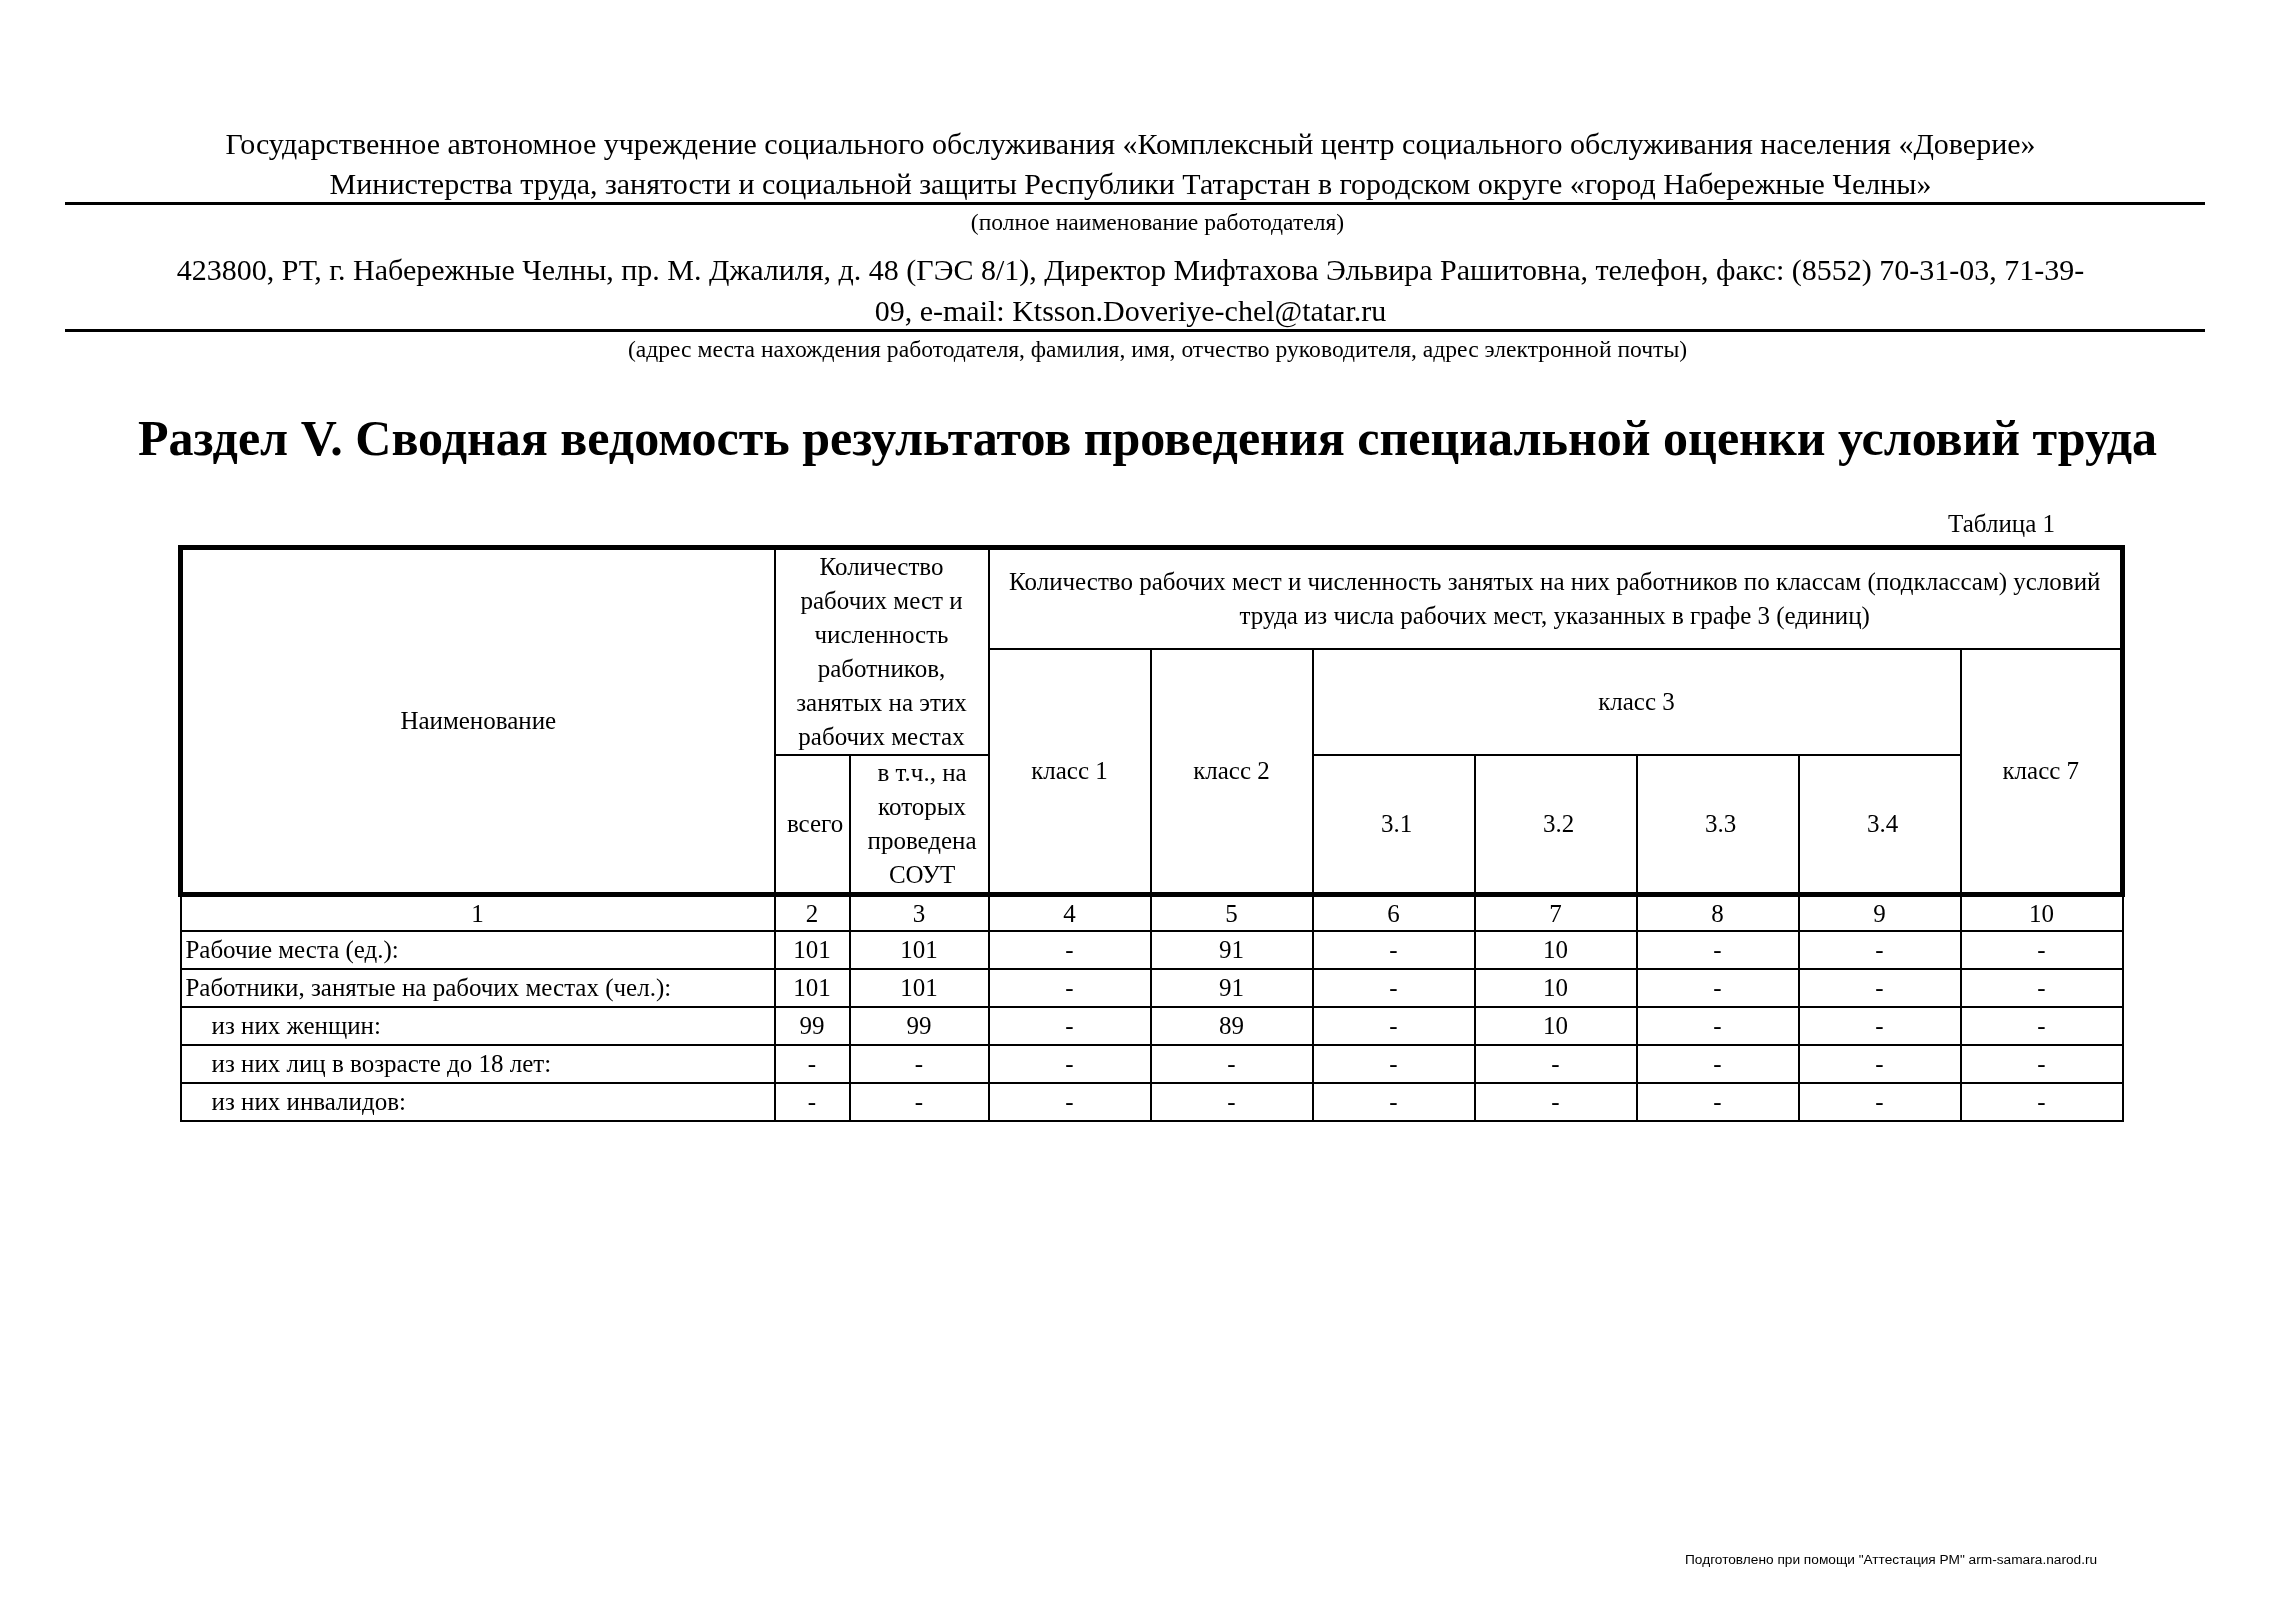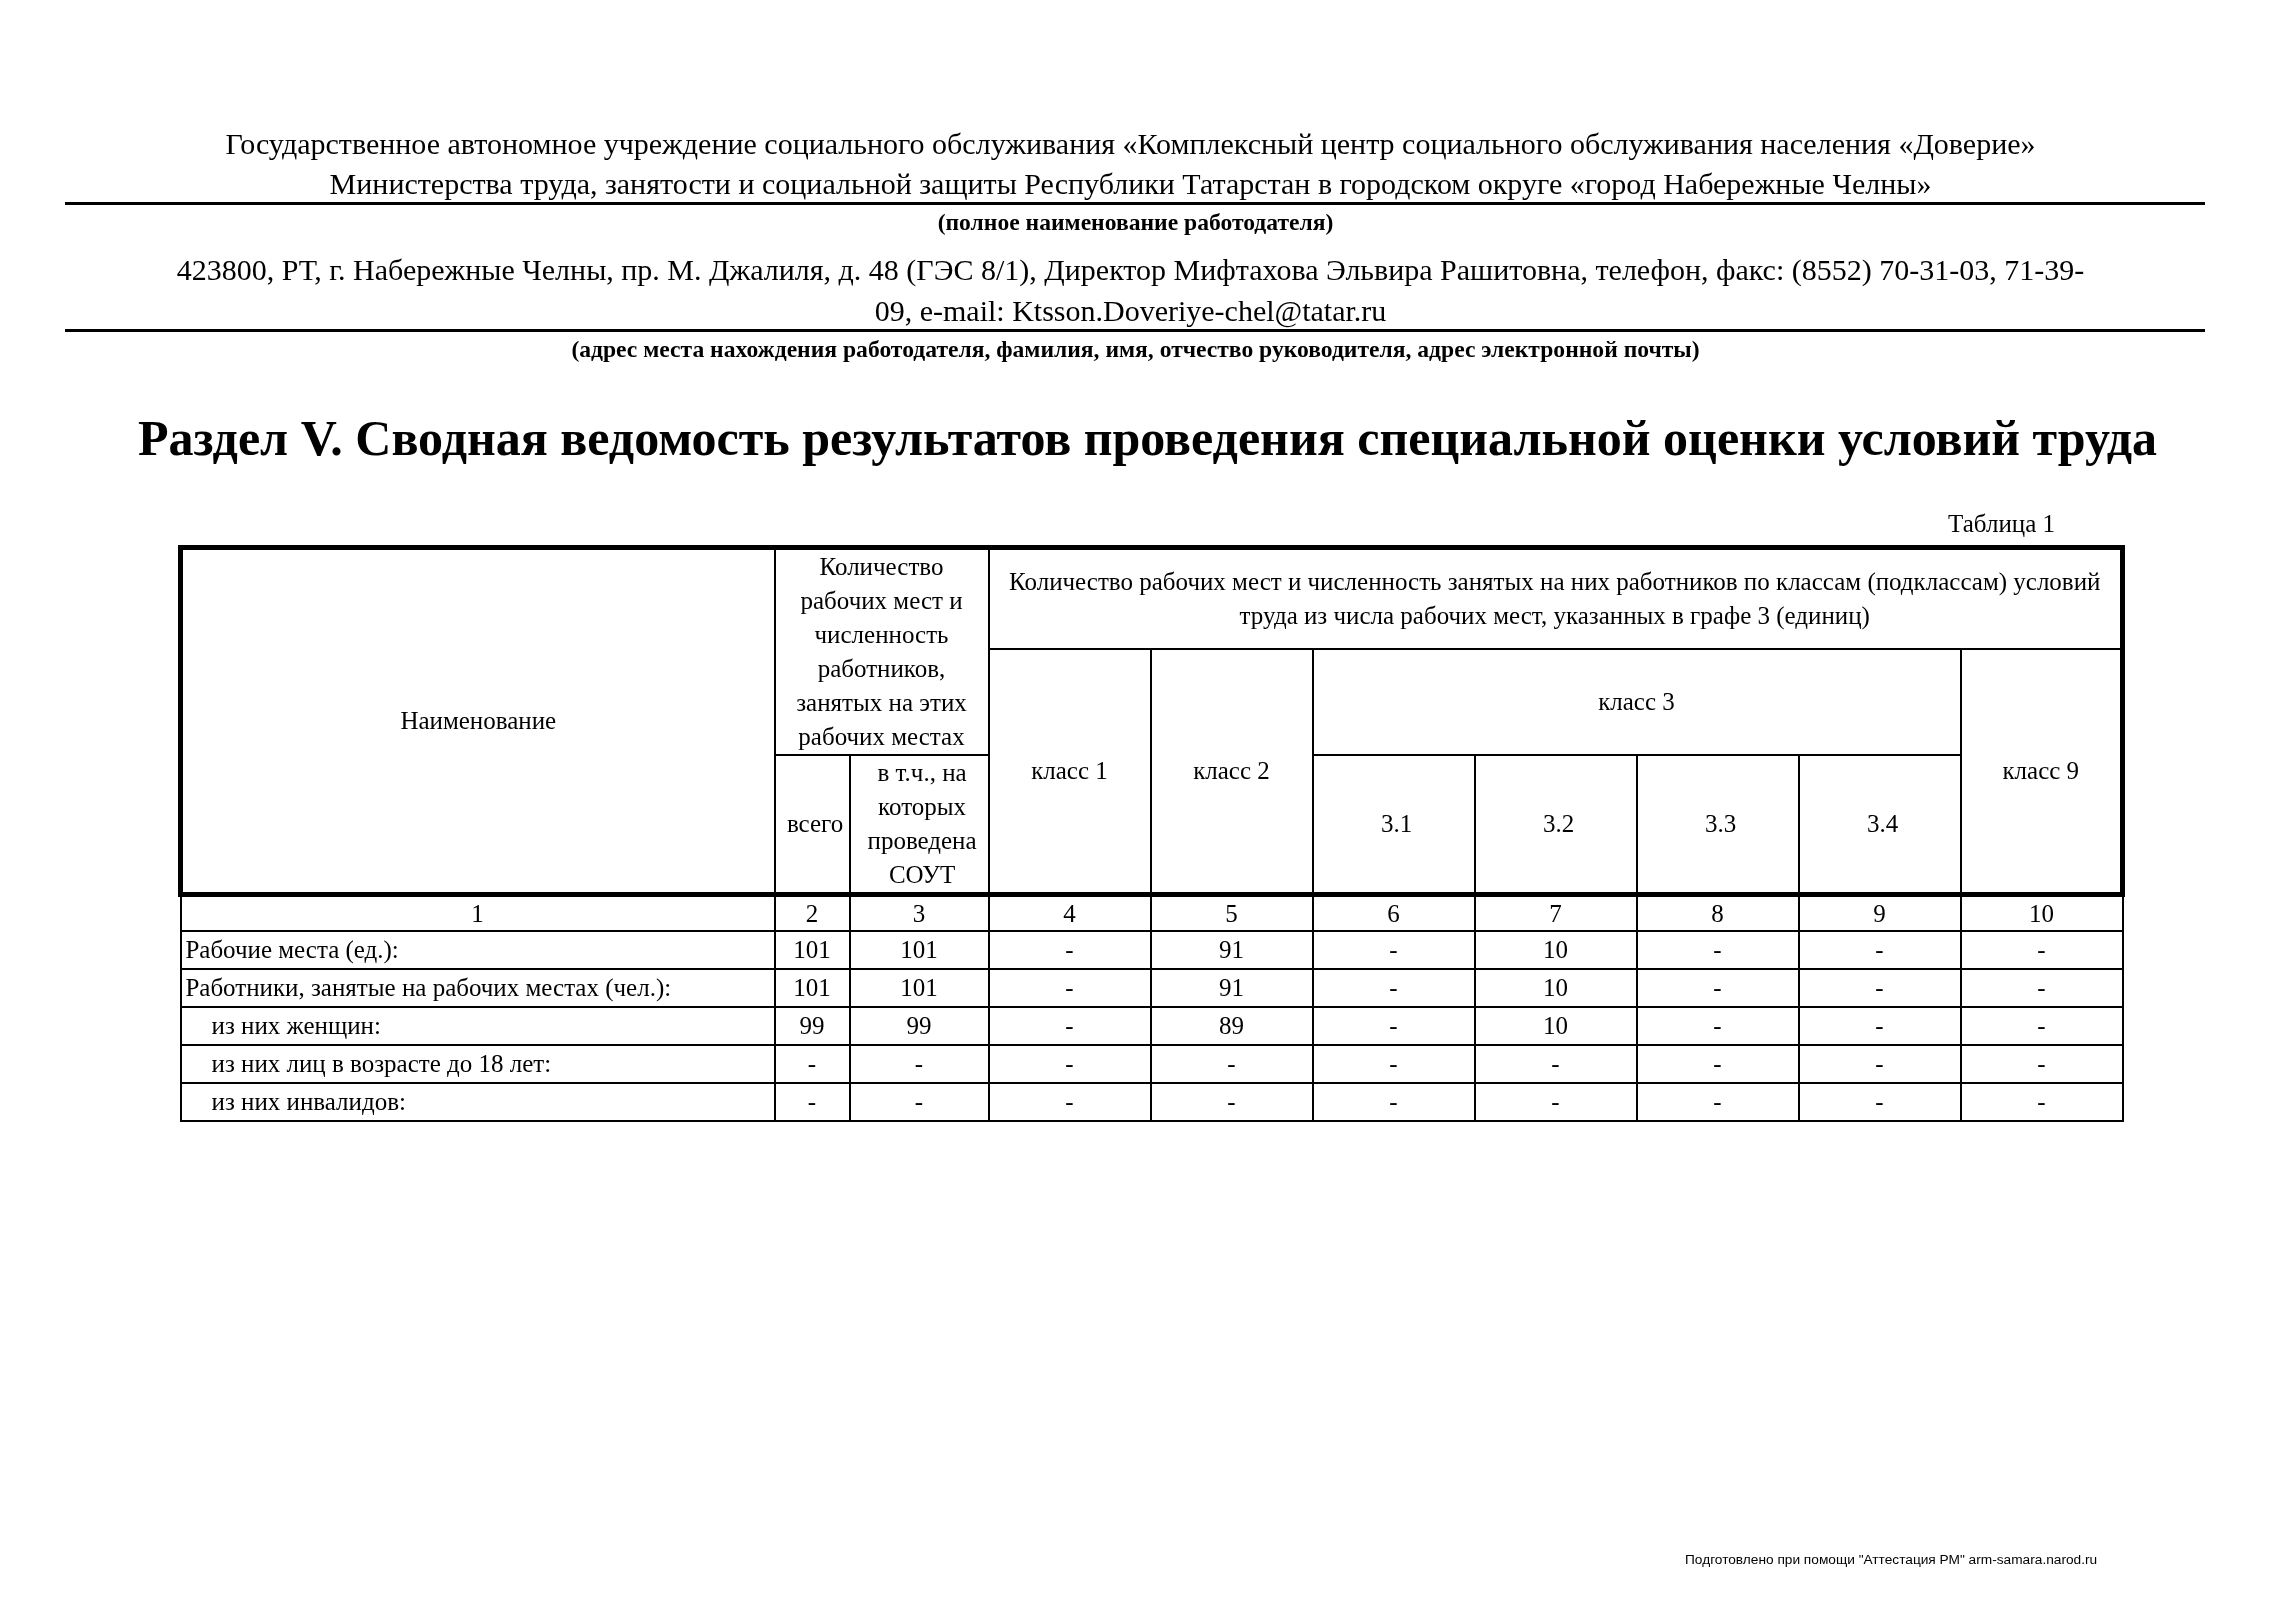--- a/index.html
+++ b/index.html
@@ -8,21 +8,21 @@
     font-family: "Liberation Serif", "DejaVu Serif", serif; color: #000;
   }
   .abs { position: absolute; }
   .center { text-align: center; }
 
   .org-line { left: 48px; width: 2165px; font-size: 30px; line-height: 39px; }
   #org1 { top: 124px; }
   #org2 { top: 164px; }
   .rule { height: 2.6px; background: #000; }
   #rule1 { left: 65px; width: 2140px; top: 202px; }
-  .caption { font-size: 23.6px; line-height: 29px; left: 53px; width: 2165px; font-weight: bold; }
+  .caption { font-size: 23.6px; line-height: 29px; left: 75px; width: 2165px; }
   #cap1 { top: 208px; }
   #addr1 { top: 250px; }
   #addr2 { top: 291px; }
   #rule2 { left: 65px; width: 2140px; top: 329px; }
   #cap2 { top: 335px; }
 
   #title { left: 65px; width: 2165px; top: 412px; font-size: 50px; font-weight: bold; line-height: 52px; }
   #table-label { right: 240px; top: 509px; font-size: 25px; line-height: 30px; }
 
   table.svod {
@@ -83,21 +83,21 @@
   <thead>
     <tr class="h1">
       <th rowspan="3" class="outer-top thick-left thick-bottom">Наименование</th>
       <th colspan="2" rowspan="2" class="outer-top narrow">Количество рабочих мест и численность работников, занятых на этих рабочих местах</th>
       <th colspan="7" class="outer-top thick-right">Количество рабочих мест и численность занятых на них работников по классам (подклассам) условий труда из числа рабочих мест, указанных в графе 3 (единиц)</th>
     </tr>
     <tr class="h2">
       <th rowspan="2" class="thick-bottom">класс 1</th>
       <th rowspan="2" class="thick-bottom">класс 2</th>
       <th colspan="4">класс 3</th>
-      <th rowspan="2" class="thick-right thick-bottom">класс 9</th>
+      <th rowspan="2" class="thick-right thick-bottom">класс 7</th>
     </tr>
     <tr class="h3">
       <th class="thick-bottom narrow">всего</th>
       <th class="thick-bottom narrow">в т.ч., на которых проведена СОУТ</th>
       <th class="thick-bottom">3.1</th>
       <th class="thick-bottom">3.2</th>
       <th class="thick-bottom">3.3</th>
       <th class="thick-bottom">3.4</th>
     </tr>
   </thead>

